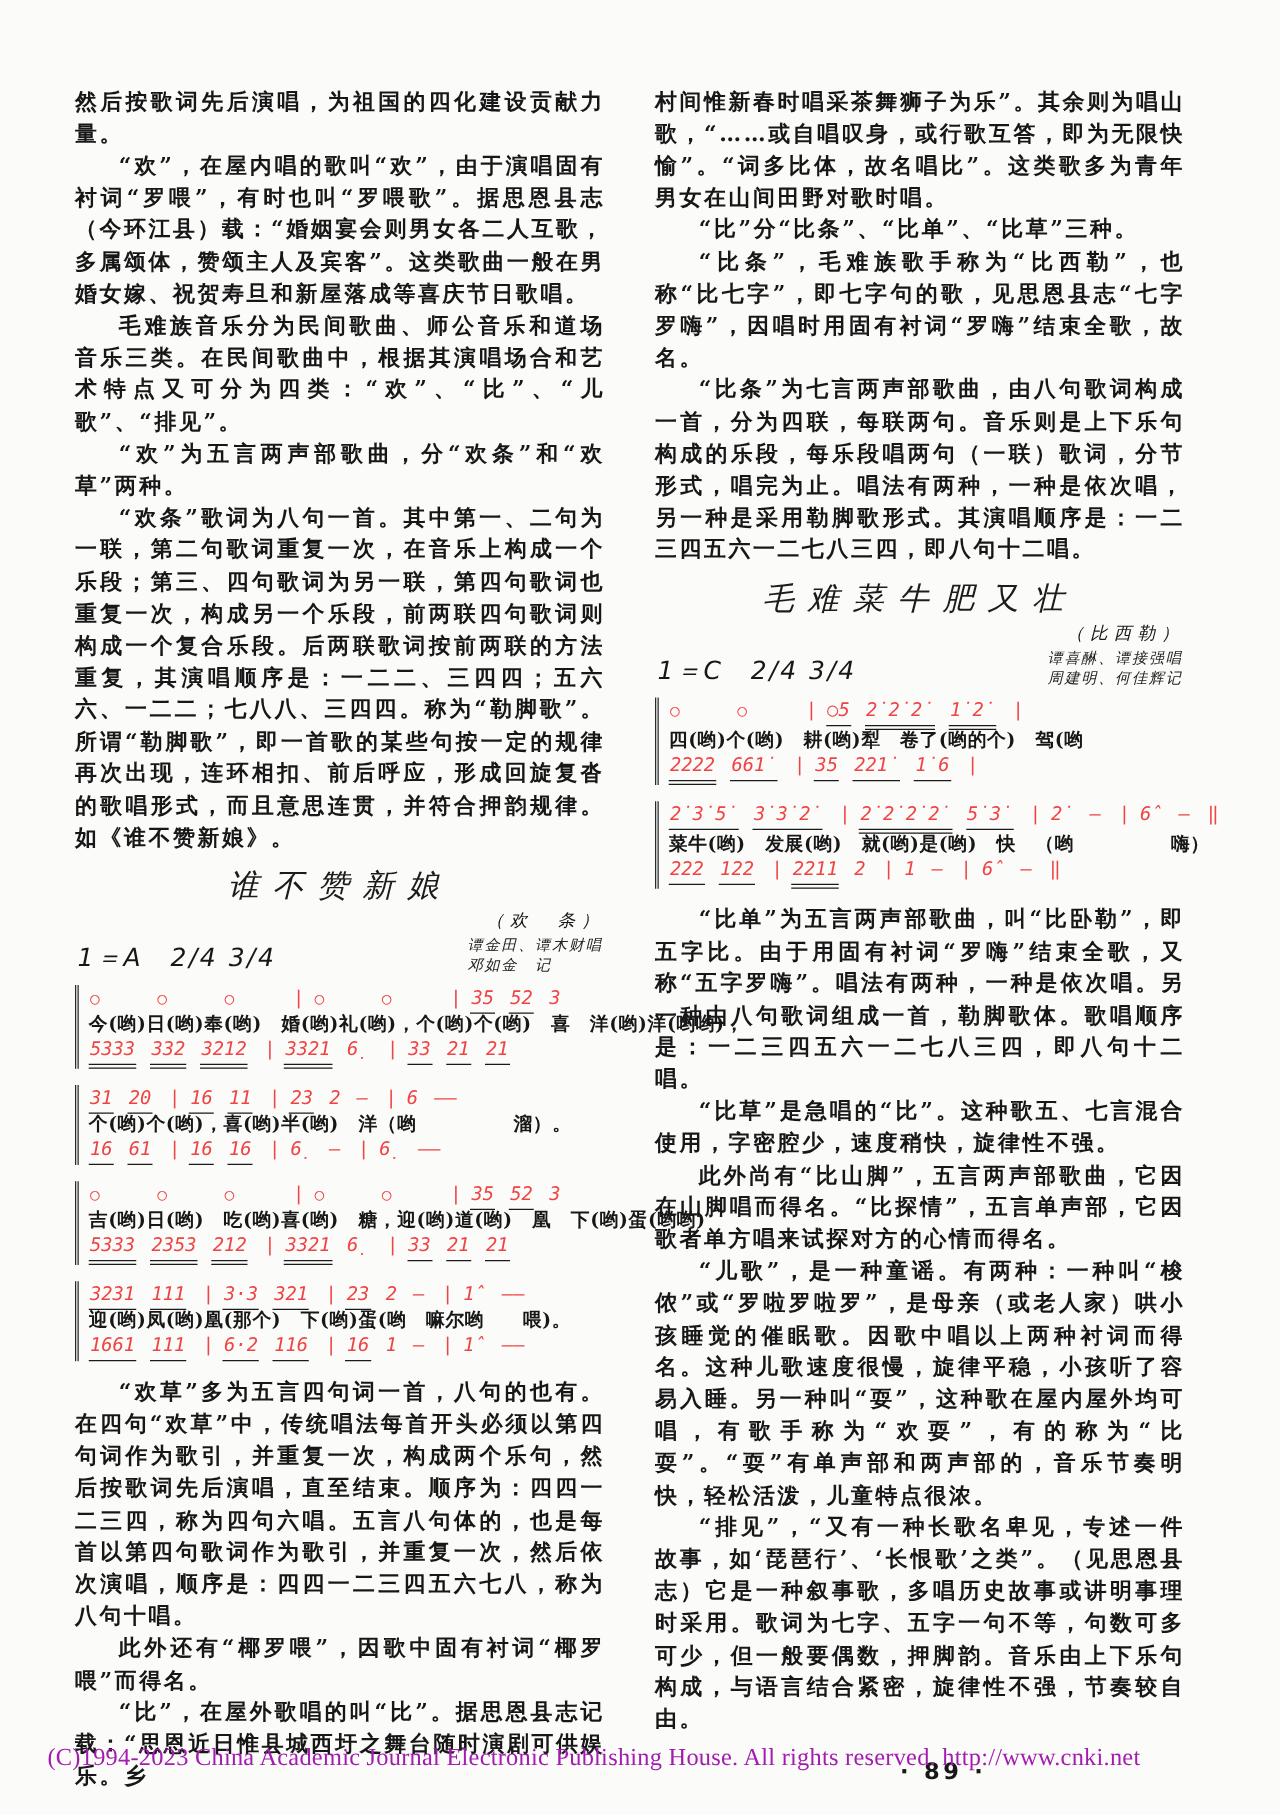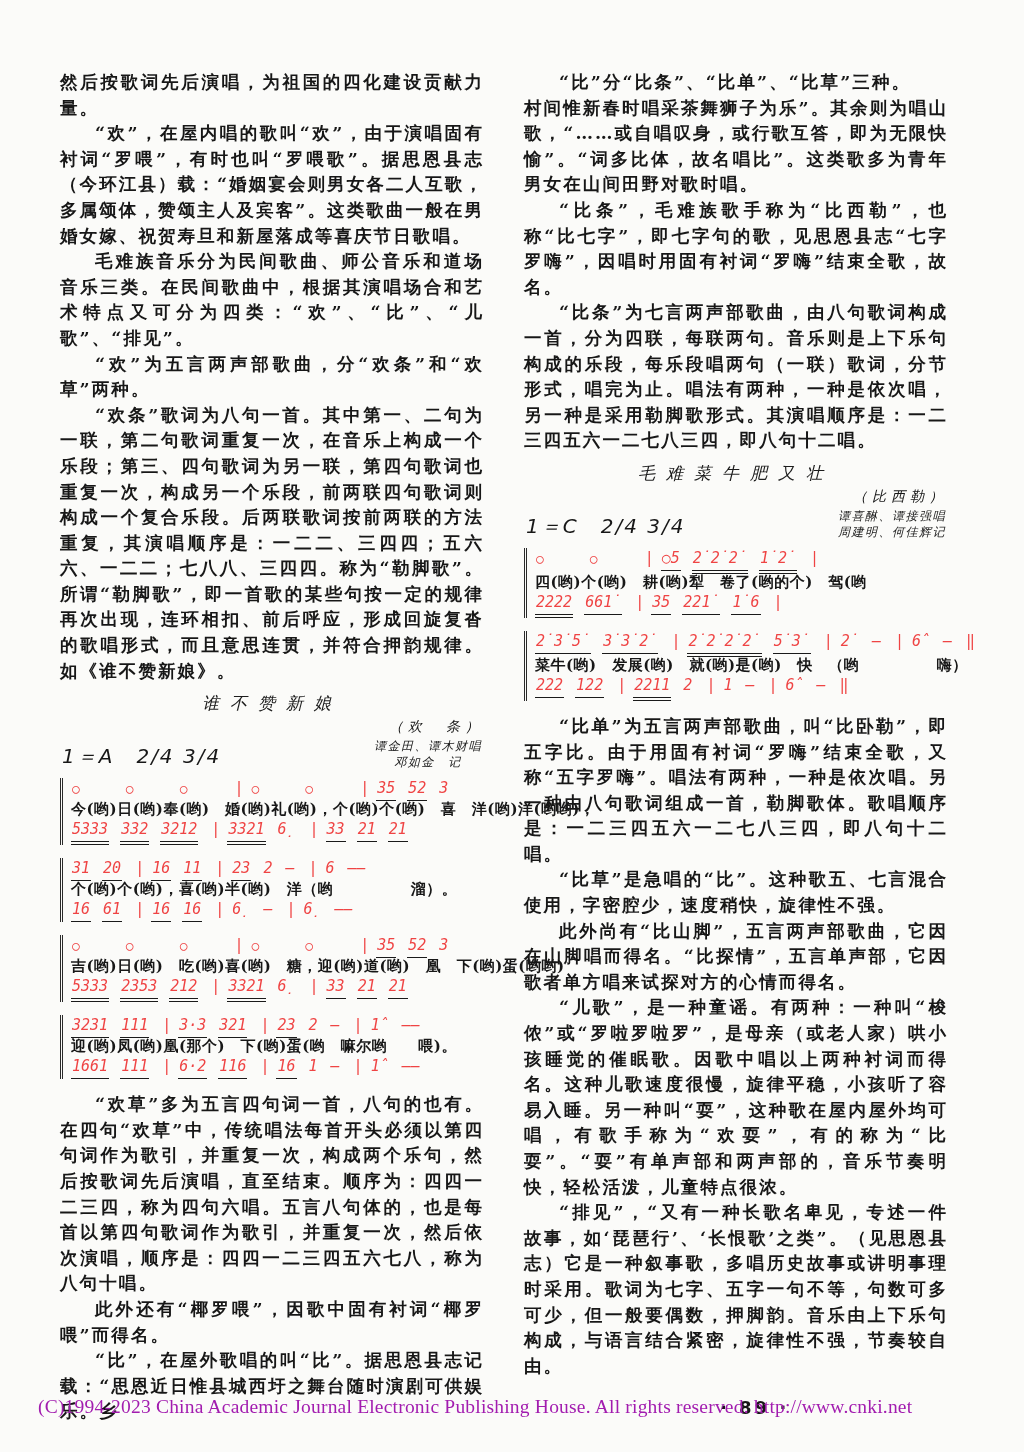--- a/index.html
+++ b/index.html
@@ -6,28 +6,28 @@
   .page{position:relative;width:1024px;height:1452px;background:#fbfbf9;
         font-family:"DejaVu Serif", serif;color:#171717;overflow:hidden;}
   .col{position:absolute;top:70px;width:424px;}
   .col-left{left:60px;}
   .col-right{left:524px;}
   .para{margin:0;font-size:17.5px;line-height:25.6px;font-weight:600;
         letter-spacing:2.1px;text-align:justify;}
   .para.ind{text-indent:2em;}
   
   .score{margin:8px 0 10px;font-family:"DejaVu Sans", sans-serif;}
-  .score-title{text-align:center;font-size:17px;font-style:italic;
+  .score-title{text-align:center;font-size:25px;font-style:italic;
                letter-spacing:11px;font-weight:500;color:#1c1c1c;}
   .score-sub{text-align:right;font-size:14px;font-style:italic;
              letter-spacing:5px;margin-top:3px;}
   .score-head{display:flex;justify-content:space-between;align-items:flex-end;
               margin:2px 2px 8px 2px;}
   .score-key{font-size:20px;font-style:italic;letter-spacing:2px;}
-  .score-credits{font-size:12px;font-style:italic;text-align:center;
+  .score-credits{font-size:12px;font-style:italic;text-align:left;
                  line-height:16px;letter-spacing:1.5px;color:#222;}
   .system{border-left:3px double #2a2a2a;padding-left:8px;margin-bottom:13px;}
   .voice{font-family:"DejaVu Sans Mono", monospace;font-style:italic;
          font-size:15px;line-height:21px;white-space:nowrap;color:#ef4444;}
   .tok{display:inline-block;margin-right:11px;padding:0 1px 1px 1px;}
   .tok.u1{border-bottom:1.6px solid #1a1a1a;}
   .tok.u2{border-bottom:4px double #1a1a1a;}
   .tok.bar{margin:0 6px 0 1px;border:none;}
   .tok.rest{margin-right:44px;font-size:13px;}
   .lyrics{font-size:15px;line-height:15px;margin:1px 0 2px 0;font-weight:600;
@@ -74,22 +74,22 @@
           <div class="voice"><span class="tok u1">3231</span><span class="tok u1">111</span><span class="tok bar">|</span><span class="tok u1">3·3</span><span class="tok u1">321</span><span class="tok bar">|</span><span class="tok u1">23</span><span class="tok">2</span><span class="tok">—</span><span class="tok bar">|</span><span class="tok">1̂</span><span class="tok">——</span></div>
           <div class="lyrics">迎(哟)凤(哟)凰(那个)　下(哟)蛋(哟　嘛尔哟　　喂)。</div>
           <div class="voice"><span class="tok u1">1661</span><span class="tok u1">111</span><span class="tok bar">|</span><span class="tok u1">6·2</span><span class="tok u1">116</span><span class="tok bar">|</span><span class="tok u1">16</span><span class="tok">1</span><span class="tok">—</span><span class="tok bar">|</span><span class="tok">1̂</span><span class="tok">——</span></div>
         </div>
       </div>
       <p class="para ind">“欢草”多为五言四句词一首，八句的也有。在四句“欢草”中，传统唱法每首开头必须以第四句词作为歌引，并重复一次，构成两个乐句，然后按歌词先后演唱，直至结束。顺序为：四四一二三四，称为四句六唱。五言八句体的，也是每首以第四句歌词作为歌引，并重复一次，然后依次演唱，顺序是：四四一二三四五六七八，称为八句十唱。</p>
       <p class="para ind">此外还有“椰罗喂”，因歌中固有衬词“椰罗喂”而得名。</p>
       <p class="para ind">“比”，在屋外歌唱的叫“比”。据思恩县志记载：“思恩近日惟县城西圩之舞台随时演剧可供娱乐。乡</p>
     </div>
   <div class="col col-right" id="col-right">
+      <p class="para">村间惟新春时唱采茶舞狮子为乐”。其余则为唱山歌，“……或自唱叹身，或行歌互答，即为无限快愉”。“词多比体，故名唱比”。这类歌多为青年男女在山间田野对歌时唱。</p>
       <p class="para ind">“比”分“比条”、“比单”、“比草”三种。</p>
-      <p class="para">村间惟新春时唱采茶舞狮子为乐”。其余则为唱山歌，“……或自唱叹身，或行歌互答，即为无限快愉”。“词多比体，故名唱比”。这类歌多为青年男女在山间田野对歌时唱。</p>
       <p class="para ind">“比条”，毛难族歌手称为“比西勒”，也称“比七字”，即七字句的歌，见思恩县志“七字罗嗨”，因唱时用固有衬词“罗嗨”结束全歌，故名。</p>
       <p class="para ind">“比条”为七言两声部歌曲，由八句歌词构成一首，分为四联，每联两句。音乐则是上下乐句构成的乐段，每乐段唱两句（一联）歌词，分节形式，唱完为止。唱法有两种，一种是依次唱，另一种是采用勒脚歌形式。其演唱顺序是：一二三四五六一二七八三四，即八句十二唱。</p>
       <div class="score">
         <div class="score-title">毛难菜牛肥又壮</div>
         <div class="score-sub">（比西勒）</div>
         <div class="score-head">
           <span class="score-key">1＝C　2/4 3/4</span>
           <span class="score-credits">谭喜醂、谭接强唱<br>周建明、何佳辉记</span>
         </div>
         <div class="system">

